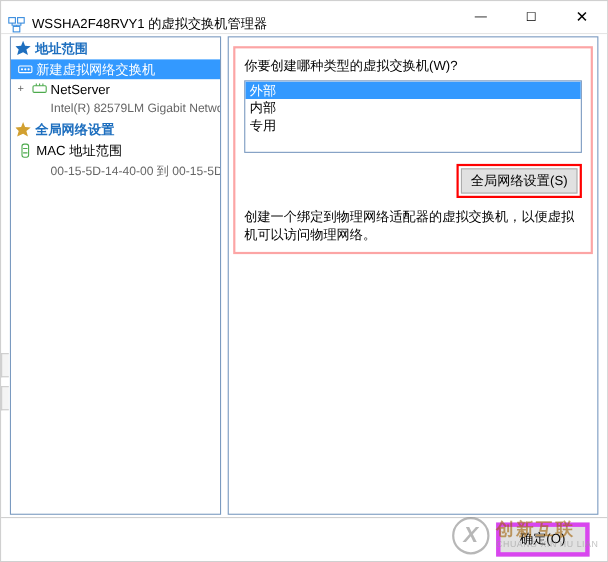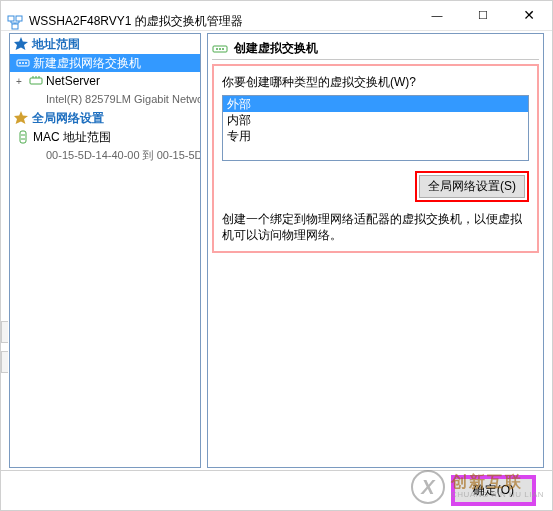--- a/index.html
+++ b/index.html
@@ -134,31 +134,20 @@
         </span>
         <span class="ti-text">MAC 地址范围</span>
       </div>
       <div class="tree-item child2">
         <span>00-15-5D-14-40-00 到 00-15-5D-1...</span>
       </div>
     </div>
 
     <div class="right-pane">
       <div class="right-inner">
-        <div class="right-header">
-          <span class="rh-icon">
-            <svg viewBox="0 0 16 16" width="16" height="16">
-                <rect x="1" y="5" width="14" height="6" rx="1" fill="none" stroke="currentColor"></rect>
-                <circle cx="5" cy="8" r="1" fill="currentColor"></circle>
-                <circle cx="8" cy="8" r="1" fill="currentColor"></circle>
-                <circle cx="11" cy="8" r="1" fill="currentColor"></circle>
-              </svg>
-          </span>
-          <span class="rh-text">创建虚拟交换机</span>
-        </div>
 
         <div class="red-box">
           <div class="prompt">你要创建哪种类型的虚拟交换机(W)?</div>
 
           <div class="listbox">
             <div class="opt sel">外部</div>
             <div class="opt">内部</div>
             <div class="opt">专用</div>
           </div>
 

